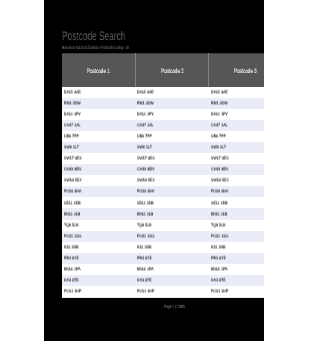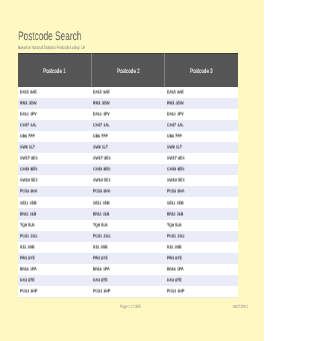--- a/index.html
+++ b/index.html
@@ -1,17 +1,17 @@
 <!DOCTYPE html>
 <html><head>
 <meta charset="utf-8">
 <style>
   html,body{margin:0;padding:0;}
   body{width:264px;height:341px;background:#ffffff;font-family:"Liberation Sans",sans-serif;-webkit-font-smoothing:antialiased;text-rendering:geometricPrecision;}
-  .page{position:relative;width:264px;height:341px;background:#fef9c3;overflow:hidden;}
+  .page{position:relative;width:264px;height:341px;background:#000000;overflow:hidden;margin-left:44px;}
   .title{position:absolute;left:18px;top:29.7px;font-size:12.4px;line-height:12.4px;color:#5e5e5e;transform:scaleX(0.672);transform-origin:left top;white-space:nowrap;will-change:transform;}
   .subtitle{position:absolute;left:18px;top:47.1px;font-size:4.9px;line-height:4.9px;color:#7a7a7a;transform:scaleX(0.622);transform-origin:left top;white-space:nowrap;will-change:transform;}
   .tbl{position:absolute;left:18px;top:52.8px;width:220px;border-collapse:collapse;table-layout:fixed;}
   .tbl th{background:#565656;color:#ffffff;-webkit-text-stroke:0.08px #ffffff;font-weight:normal;font-size:6.5px;height:33.3px;line-height:1;padding:0;text-align:center;vertical-align:middle;border-top:1px solid #3b3b3b;border-right:1px solid #828282;box-sizing:border-box;}
   .tbl th:last-child{border-right:none;}
   .tbl td{font-size:4.7px;color:#0d0d0d;-webkit-text-stroke:0.07px #0d0d0d;height:11.08px;line-height:1;padding:0 0 0 2px;vertical-align:middle;box-sizing:border-box;}
   .tbl td span{display:inline-block;word-spacing:0.35px;transform:scaleX(0.755) translateY(0.45px);transform-origin:left center;white-space:nowrap;will-change:transform;}
   .tbl th span{display:inline-block;position:relative;top:1.9px;transform:scaleX(0.70);transform-origin:center center;white-space:nowrap;will-change:transform;}
   .tbl tr.odd td{background:#ffffff;}
   .tbl tr.even td{background:#eaecf8;}

